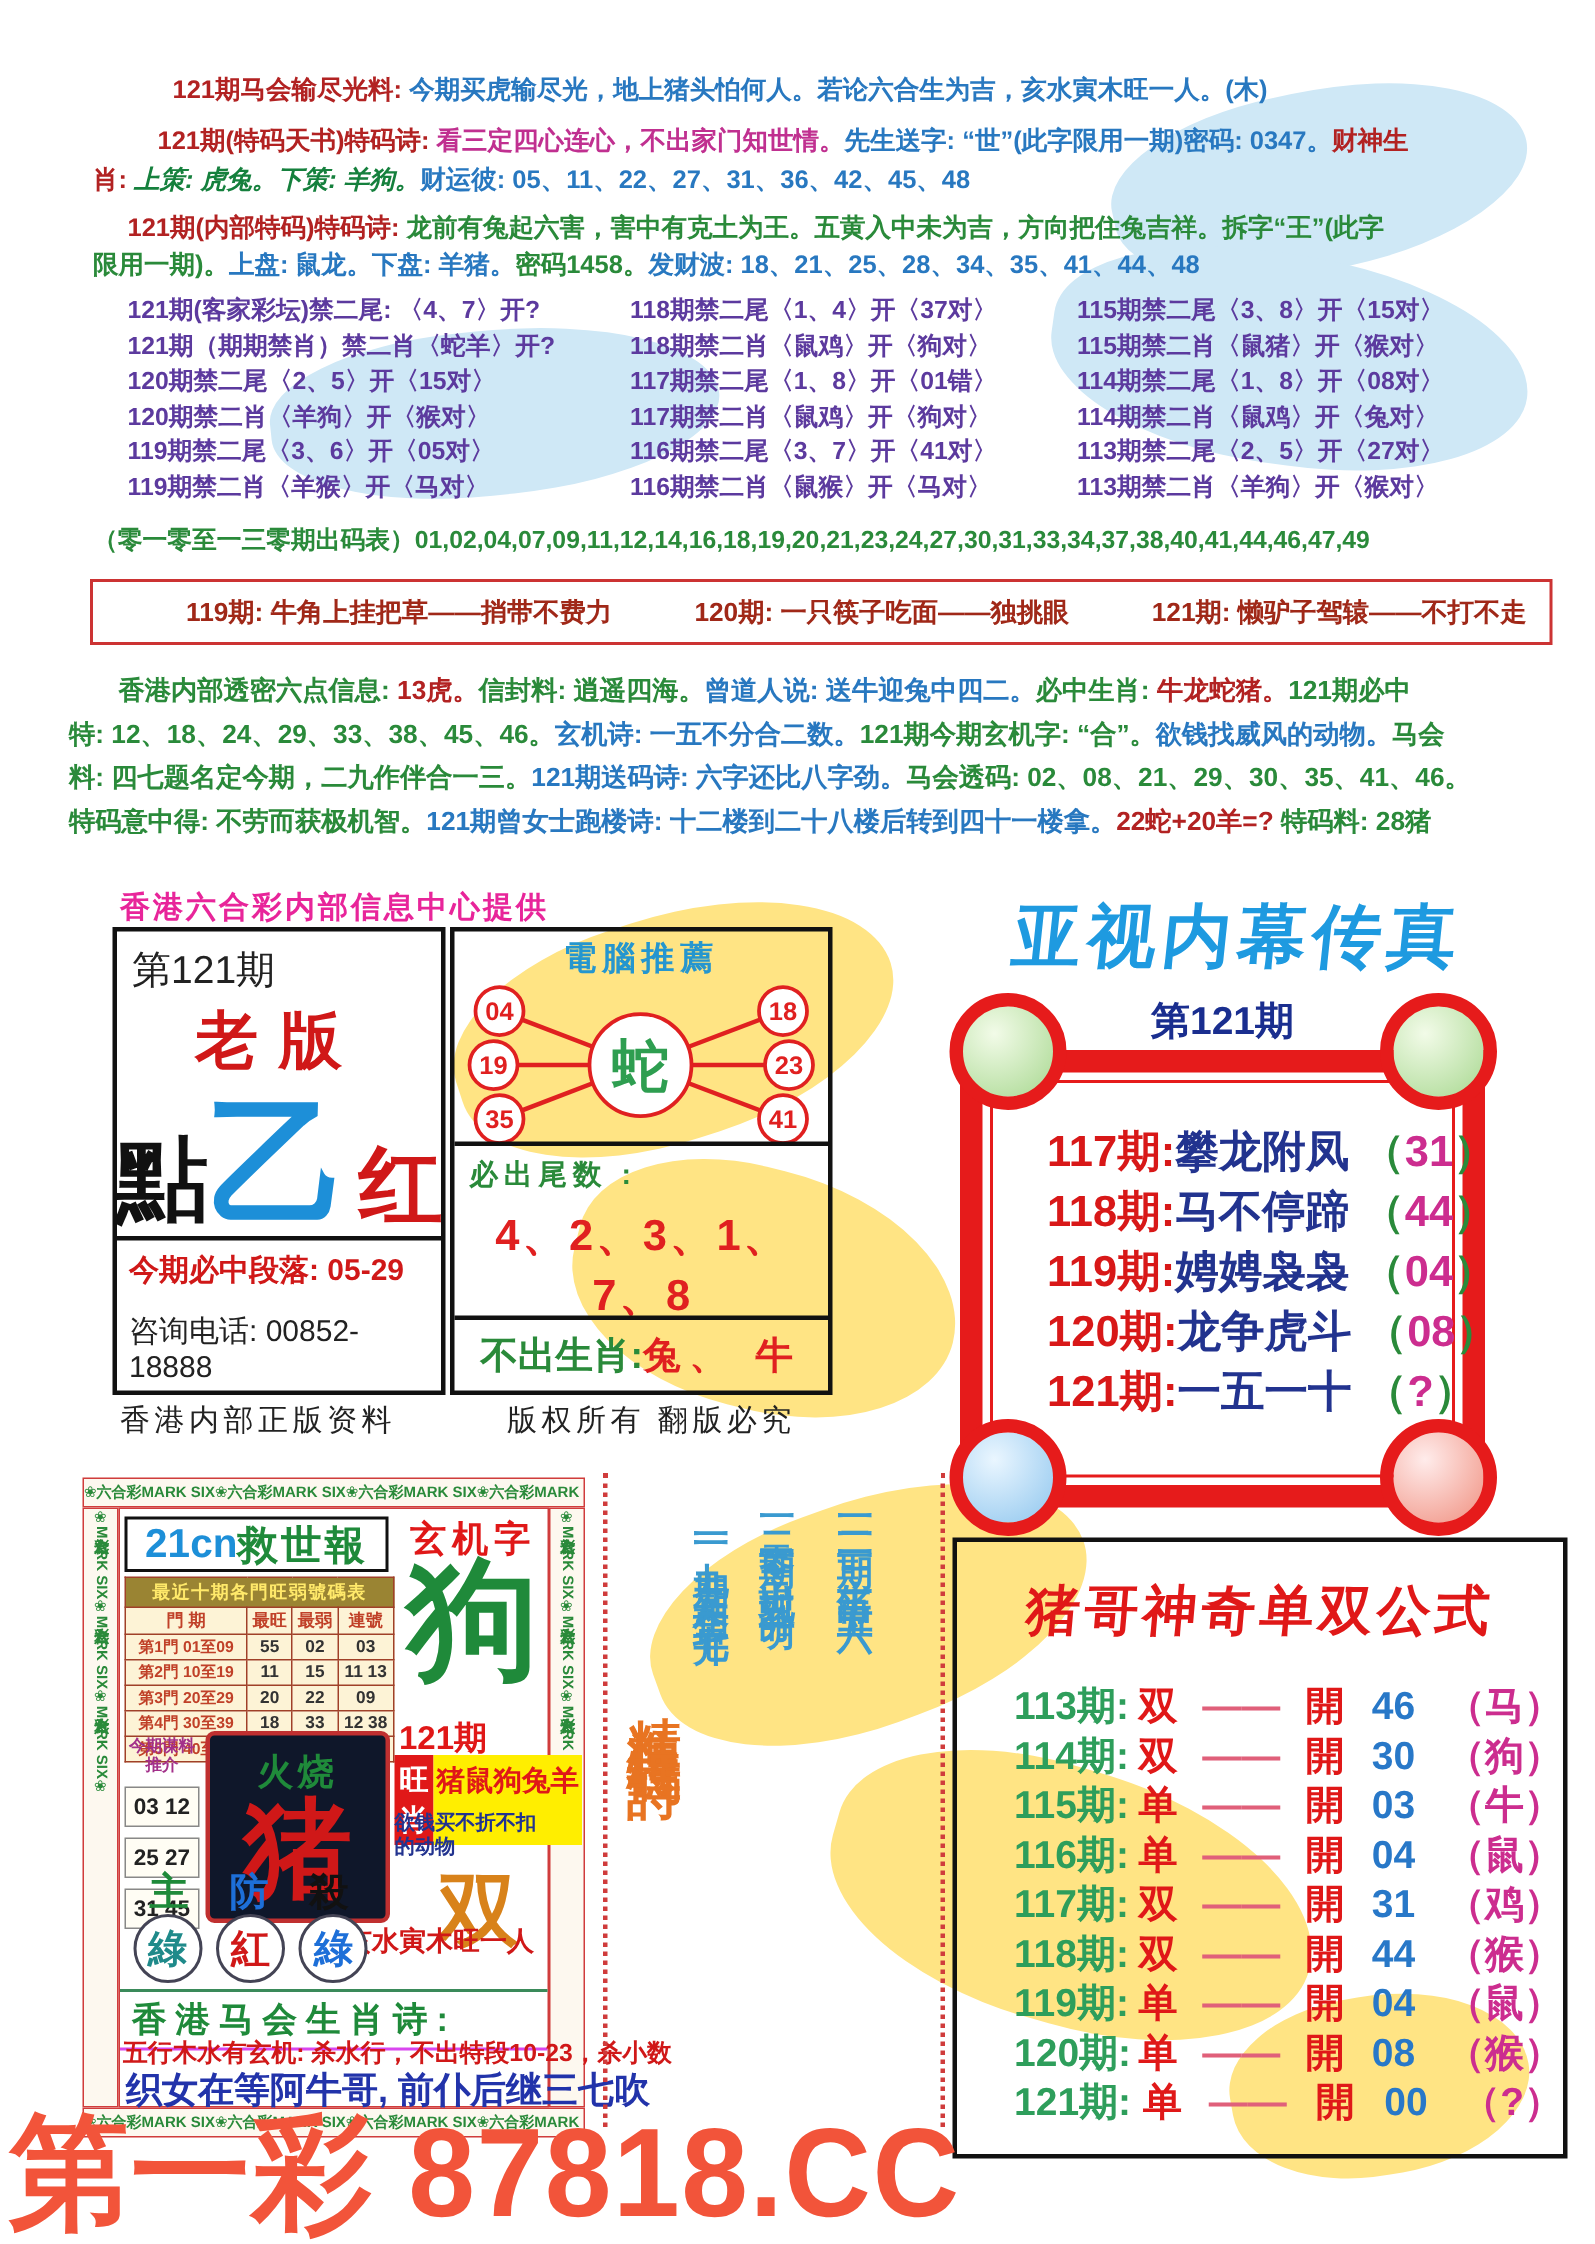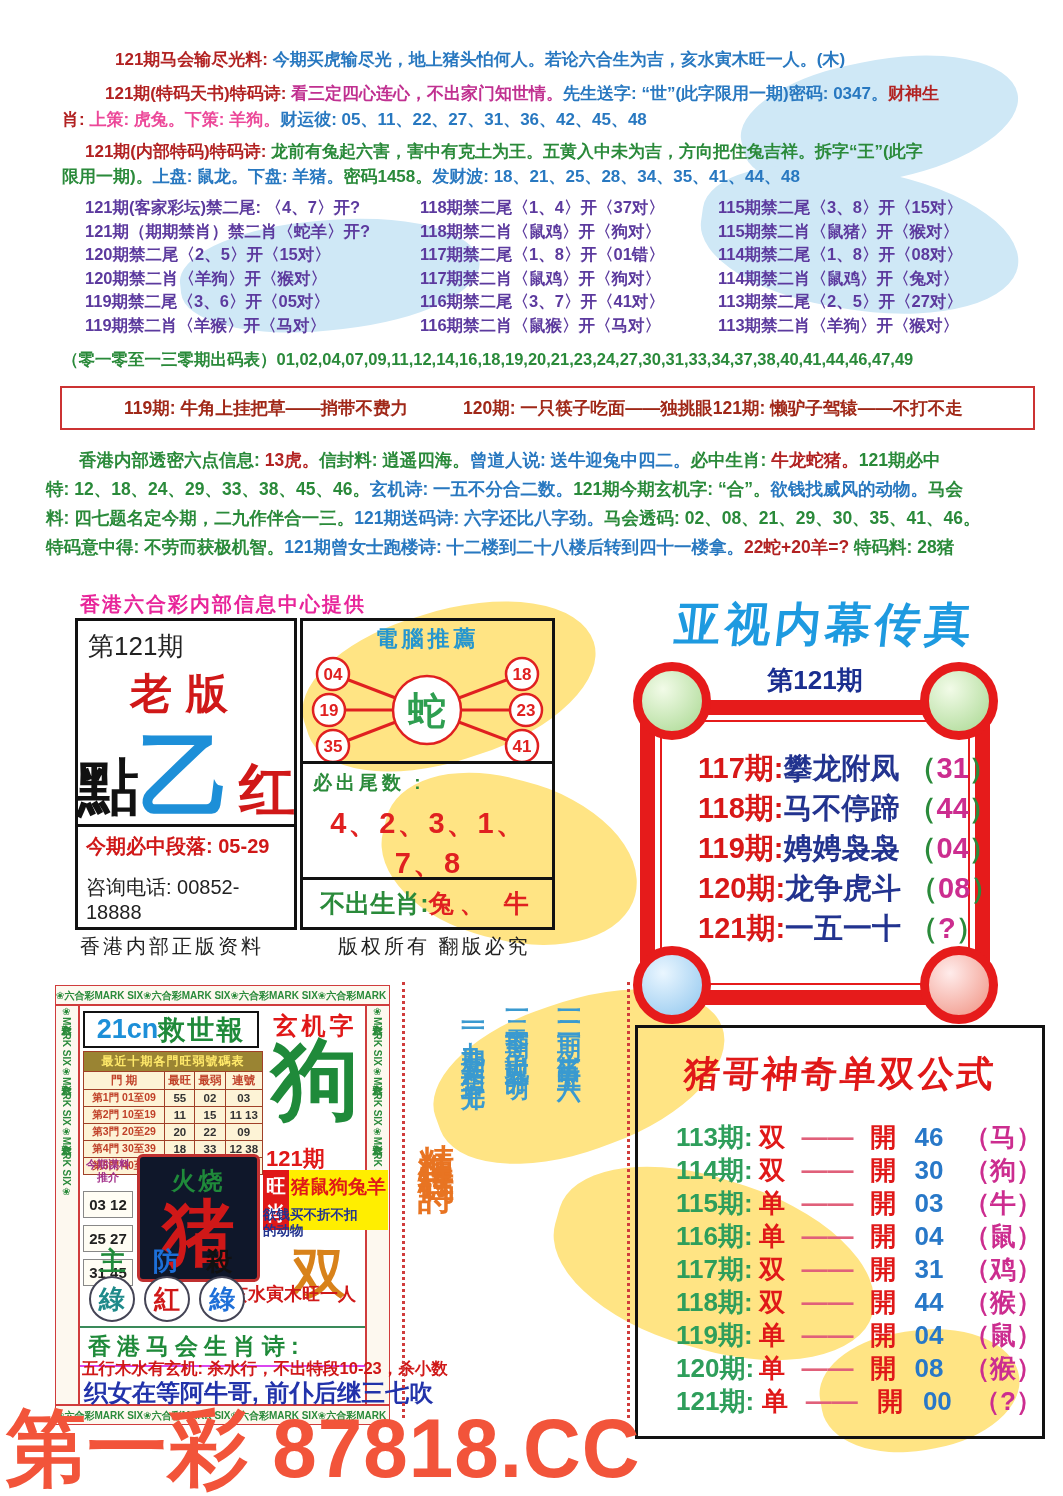--- a/index.html
+++ b/index.html
@@ -11,21 +11,21 @@
   .wm { position:absolute; border-radius:45% 55% 50% 50%; z-index:0; }
   .wm.blue { background:#cfe8f6; }
   .wm.yellow { background:#ffe484; }
 
   
   .topline { position:absolute; font-size:17px; font-weight:bold; white-space:nowrap; }
   .c-red { color:#b22222; }
   .c-blue { color:#2878c0; }
   .c-mag { color:#c03090; }
   .c-green { color:#2a8a3a; }
-  .c-black { color:#ec4899; }
+  .c-black { color:#15803d;font-style:italic; }
 
   .bancol { position:absolute; font-size:16.5px; font-weight:bold; color:#5c3a9e; line-height:23.5px; white-space:nowrap; }
 
   .riddlebox { position:absolute; left:60px; top:386px; width:975px; height:44px; border:2px solid #cc3333;
     display:flex; align-items:center; }
   .riddle { font-size:17.5px; font-weight:bold; color:#a02818; white-space:nowrap; }
 
   .para { position:absolute; left:46px; top:446px; width:952px; font-size:17.5px; font-weight:bold; line-height:29px; }
 
   
@@ -204,21 +204,21 @@
       <div>114期禁二肖〈鼠鸡〉开〈兔对〉</div>
     <div>113期禁二尾〈2、5〉开〈27对〉</div>
       <div>113期禁二肖〈羊狗〉开〈猴对〉</div>
   </div>
 
   <div class="topline c-green" style="left:62px; top:349px; font-size:16.5px;">（零一零至一三零期出码表）01,02,04,07,09,11,12,14,16,18,19,20,21,23,24,27,30,31,33,34,37,38,40,41,44,46,47,49</div>
 
   <div class="riddlebox">
     <div class="riddle" style="margin-left:62px;">119期: 牛角上挂把草——捎带不费力</div>
     <div class="riddle" style="margin-left:55px;">120期: 一只筷子吃面——独挑眼</div>
-    <div class="riddle" style="">121期: 懒驴子驾辕——不打不走</div>
+    <div class="riddle" style="margin-left:55px;">121期: 懒驴子驾辕——不打不走</div>
   </div>
 
   <div class="para">
     <div><span style="display:inline-block;width:33px;"></span><span class="c-green">香港内部透密六点信息: </span><span class="c-red">13虎。</span><span class="c-green">信封料: 逍遥四海。</span><span class="c-blue">曾道人说: 送牛迎兔中四二。</span><span class="c-green">必中生肖: </span><span class="c-red">牛龙蛇猪。</span><span class="c-green">121期必中</span></div>
     <div><span class="c-green">特: 12、18、24、29、33、38、45、46。</span><span class="c-blue">玄机诗: 一五不分合二数。</span><span class="c-green">121期今期玄机字: “合”。</span><span class="c-blue">欲钱找威风的动物。</span><span class="c-green">马会</span></div>
     <div><span class="c-green">料: 四七题名定今期，二九作伴合一三。</span><span class="c-blue">121期送码诗: 六字还比八字劲。</span><span class="c-green">马会透码: 02、08、21、29、30、35、41、46。</span></div>
     <div><span class="c-green">特码意中得: 不劳而获极机智。</span><span class="c-blue">121期曾女士跑楼诗: 十二楼到二十八楼后转到四十一楼拿。</span><span class="c-red">22蛇+20羊=? </span><span class="c-green">特码料: 28猪</span></div>
   </div>
 
   <div class="provider">香港六合彩内部信息中心提供</div>

